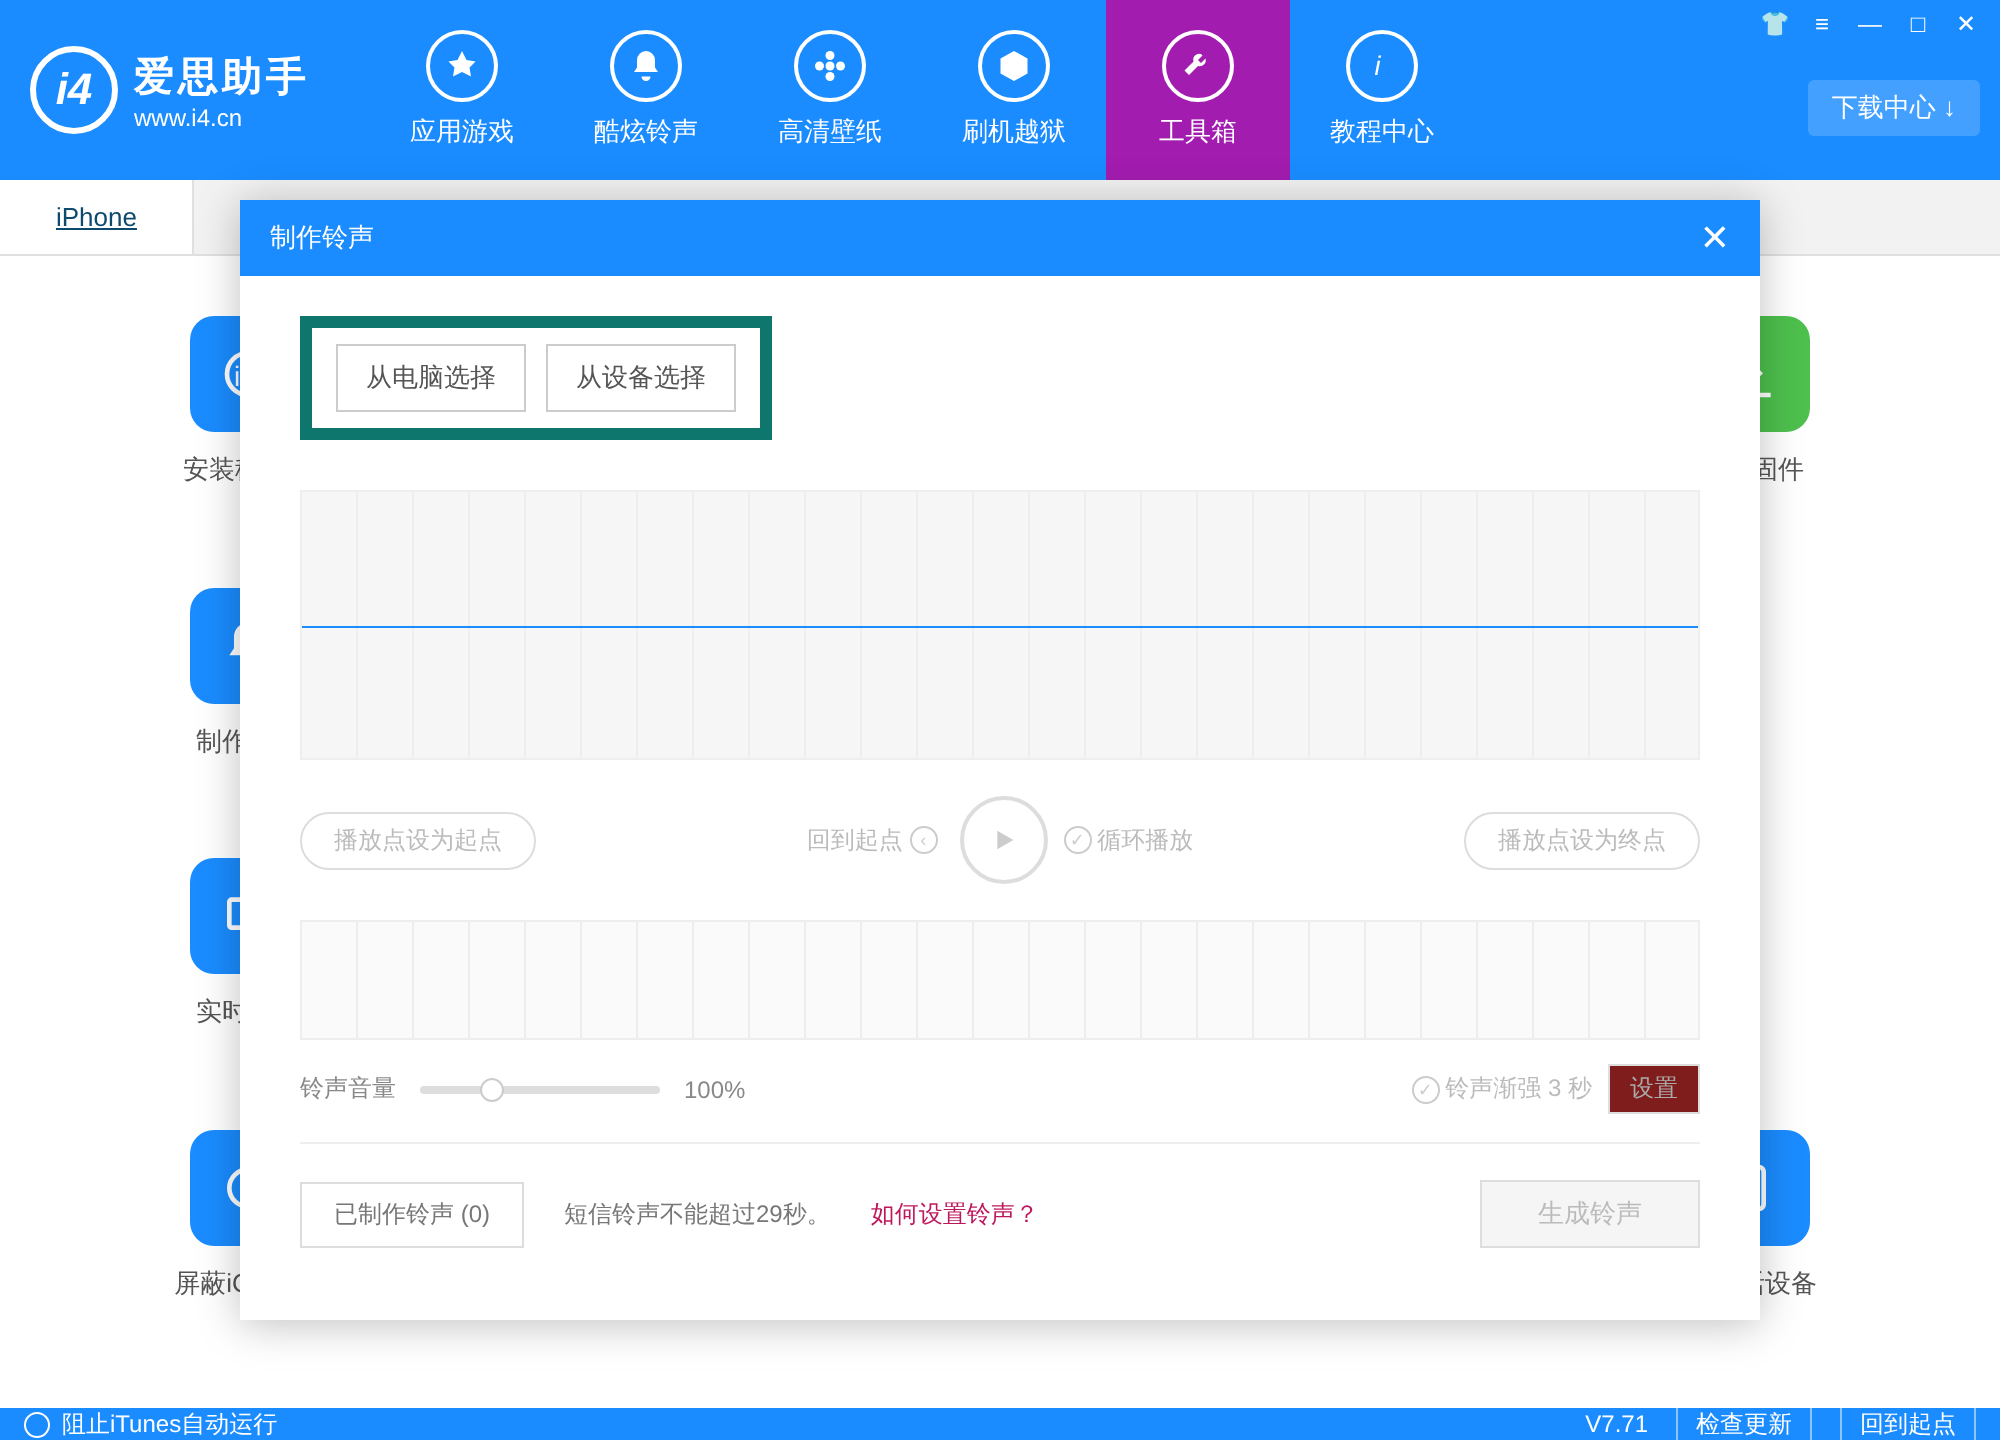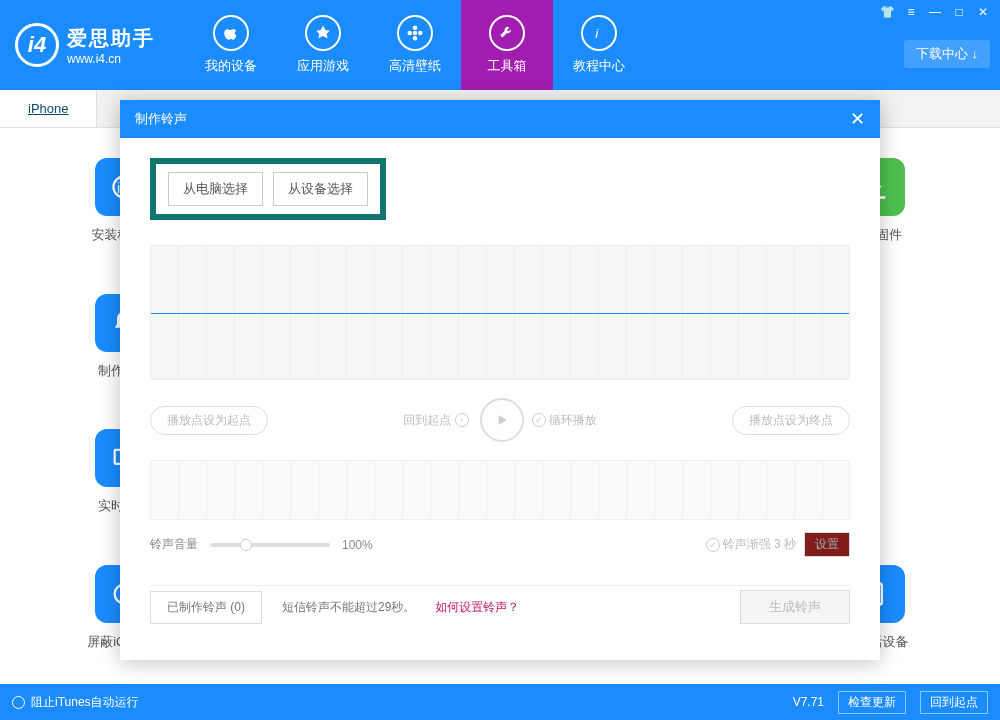--- a/index.html
+++ b/index.html
@@ -58,72 +58,80 @@
 
 .track2 { margin-top: 18px; height: 60px; background: repeating-linear-gradient(to right, #fafafa 0 27px, #eee 27px 28px); border: 1px solid #eee; }
 
 .volume-row { display: flex; align-items: center; justify-content: space-between; margin-top: 12px; font-size: 12px; color: #888; }
 .vol-left { display: flex; align-items: center; gap: 12px; }
 .slider { width: 120px; height: 4px; background: #ddd; border-radius: 2px; position: relative; }
 .slider-thumb { position: absolute; left: 25%; top: -4px; width: 12px; height: 12px; background: #fff; border: 1px solid #ccc; border-radius: 50%; }
 .vol-right { display: flex; align-items: center; gap: 8px; }
 .small-btn { border: 1px solid #ddd; padding: 3px 10px; font-size: 12px; color: #aaa; background:#7f1d1d; cursor: pointer; }
 
-.bottom-row { display: flex; align-items: center; justify-content: space-between; border-top: 1px solid #eee; padding-top: 4px; margin-top: 28px; }
+.bottom-row { display: flex; align-items: center; justify-content: space-between; border-top: 1px solid #eee; padding-top: 18px; margin-top: 14px; }
 .bottom-left { display: flex; align-items: center; gap: 20px; font-size: 12px; color: #777; }
 .created-chip { border: 1px solid #ddd; padding: 7px 16px; cursor: pointer; }
 .link { color: #be185d; cursor: pointer; }
 .gen-btn { border: 1px solid #ddd; background: #f5f5f5; color: #bbb; padding: 7px 28px; font-size: 13px; cursor: pointer; }
 
 
-.status-bar { position: absolute; bottom: 0; left: 0; right: 0; height: 36px; background: #1a8cff; display: flex; align-items: center; justify-content: space-between; padding: 0 12px; color: #fff; font-size: 12px; }
+.status-bar { position: absolute; bottom: 0; left: 0; right: 0; height: 16px; background: #1a8cff; display: flex; align-items: center; justify-content: space-between; padding: 0 12px; color: #fff; font-size: 12px; }
 .status-left { display: flex; align-items: center; gap: 6px; }
 .status-circle { width: 13px; height: 13px; border: 1.5px solid #fff; border-radius: 50%; }
 .status-right { display: flex; align-items: center; gap: 14px; }
 .sb-btn { border: 1px solid rgba(255,255,255,0.5); padding: 2px 9px; cursor: pointer; }
 </style>
 </head>
 <body>
 
 <div class="header">
   <div class="logo-area">
     <div class="logo-circle">i4</div>
     <div class="logo-text">
       <div class="logo-title">爱思助手</div>
       <div class="logo-sub">www.i4.cn</div>
     </div>
   </div>
   <div class="nav-items">
     <div class="nav-item">
         <div class="nav-icon">
           <svg viewBox="0 0 24 24">
-            <path d="M17 13c0-3 2-4 2-4-1-2-3-2-4-2-2 0-3 1-4 1s-2-1-4-1-4 2-4 5c0 4 3 9 6 9 1 0 2-1 3-1s2 1 3 1 4-3 4-6c-2-1-2-2-2-2z"></path>
-          </svg>
-        </div>
-        <span>我的设备</span>
-      </div>
-    <div class="nav-item">
-        <div class="nav-icon">
-          <svg viewBox="0 0 24 24">
             <path d="M12 2l3 6 6 1-4 4 1 6-6-3-6 3 1-6-4-4 6-1z"></path>
           </svg>
         </div>
         <span>应用游戏</span>
+      </div>
+    <div class="nav-item">
+        <div class="nav-icon">
+          <svg viewBox="0 0 24 24">
+            <path d="M12 2a6 6 0 00-6 6v5l-2 3h16l-2-3V8a6 6 0 00-6-6zm0 20a3 3 0 003-3H9a3 3 0 003 3z"></path>
+          </svg>
+        </div>
+        <span>酷炫铃声</span>
       </div>
     <div class="nav-item">
         <div class="nav-icon">
           <svg viewBox="0 0 24 24">
             <circle cx="12" cy="12" r="3"></circle>
             <circle cx="12" cy="5" r="3"></circle>
             <circle cx="12" cy="19" r="3"></circle>
             <circle cx="5" cy="12" r="3"></circle>
             <circle cx="19" cy="12" r="3"></circle>
           </svg>
         </div>
         <span>高清壁纸</span>
+      </div>
+    <div class="nav-item">
+        <div class="nav-icon">
+          <svg viewBox="0 0 24 24">
+            <path d="M3 7l9-5 9 5v10l-9 5-9-5zM12 12l9-5M12 12v10M12 12L3 7"></path>
+          </svg>
+        </div>
+        <span>刷机越狱</span>
       </div>
     <div class="nav-item active">
         <div class="nav-icon">
           <svg viewBox="0 0 24 24">
             <path d="M14 4a4 4 0 00-5 5l-6 6 3 3 6-6a4 4 0 005-5l-3 3-2-2 3-3zM4 20l3-3"></path>
           </svg>
         </div>
         <span>工具箱</span>
       </div>
     <div class="nav-item">

